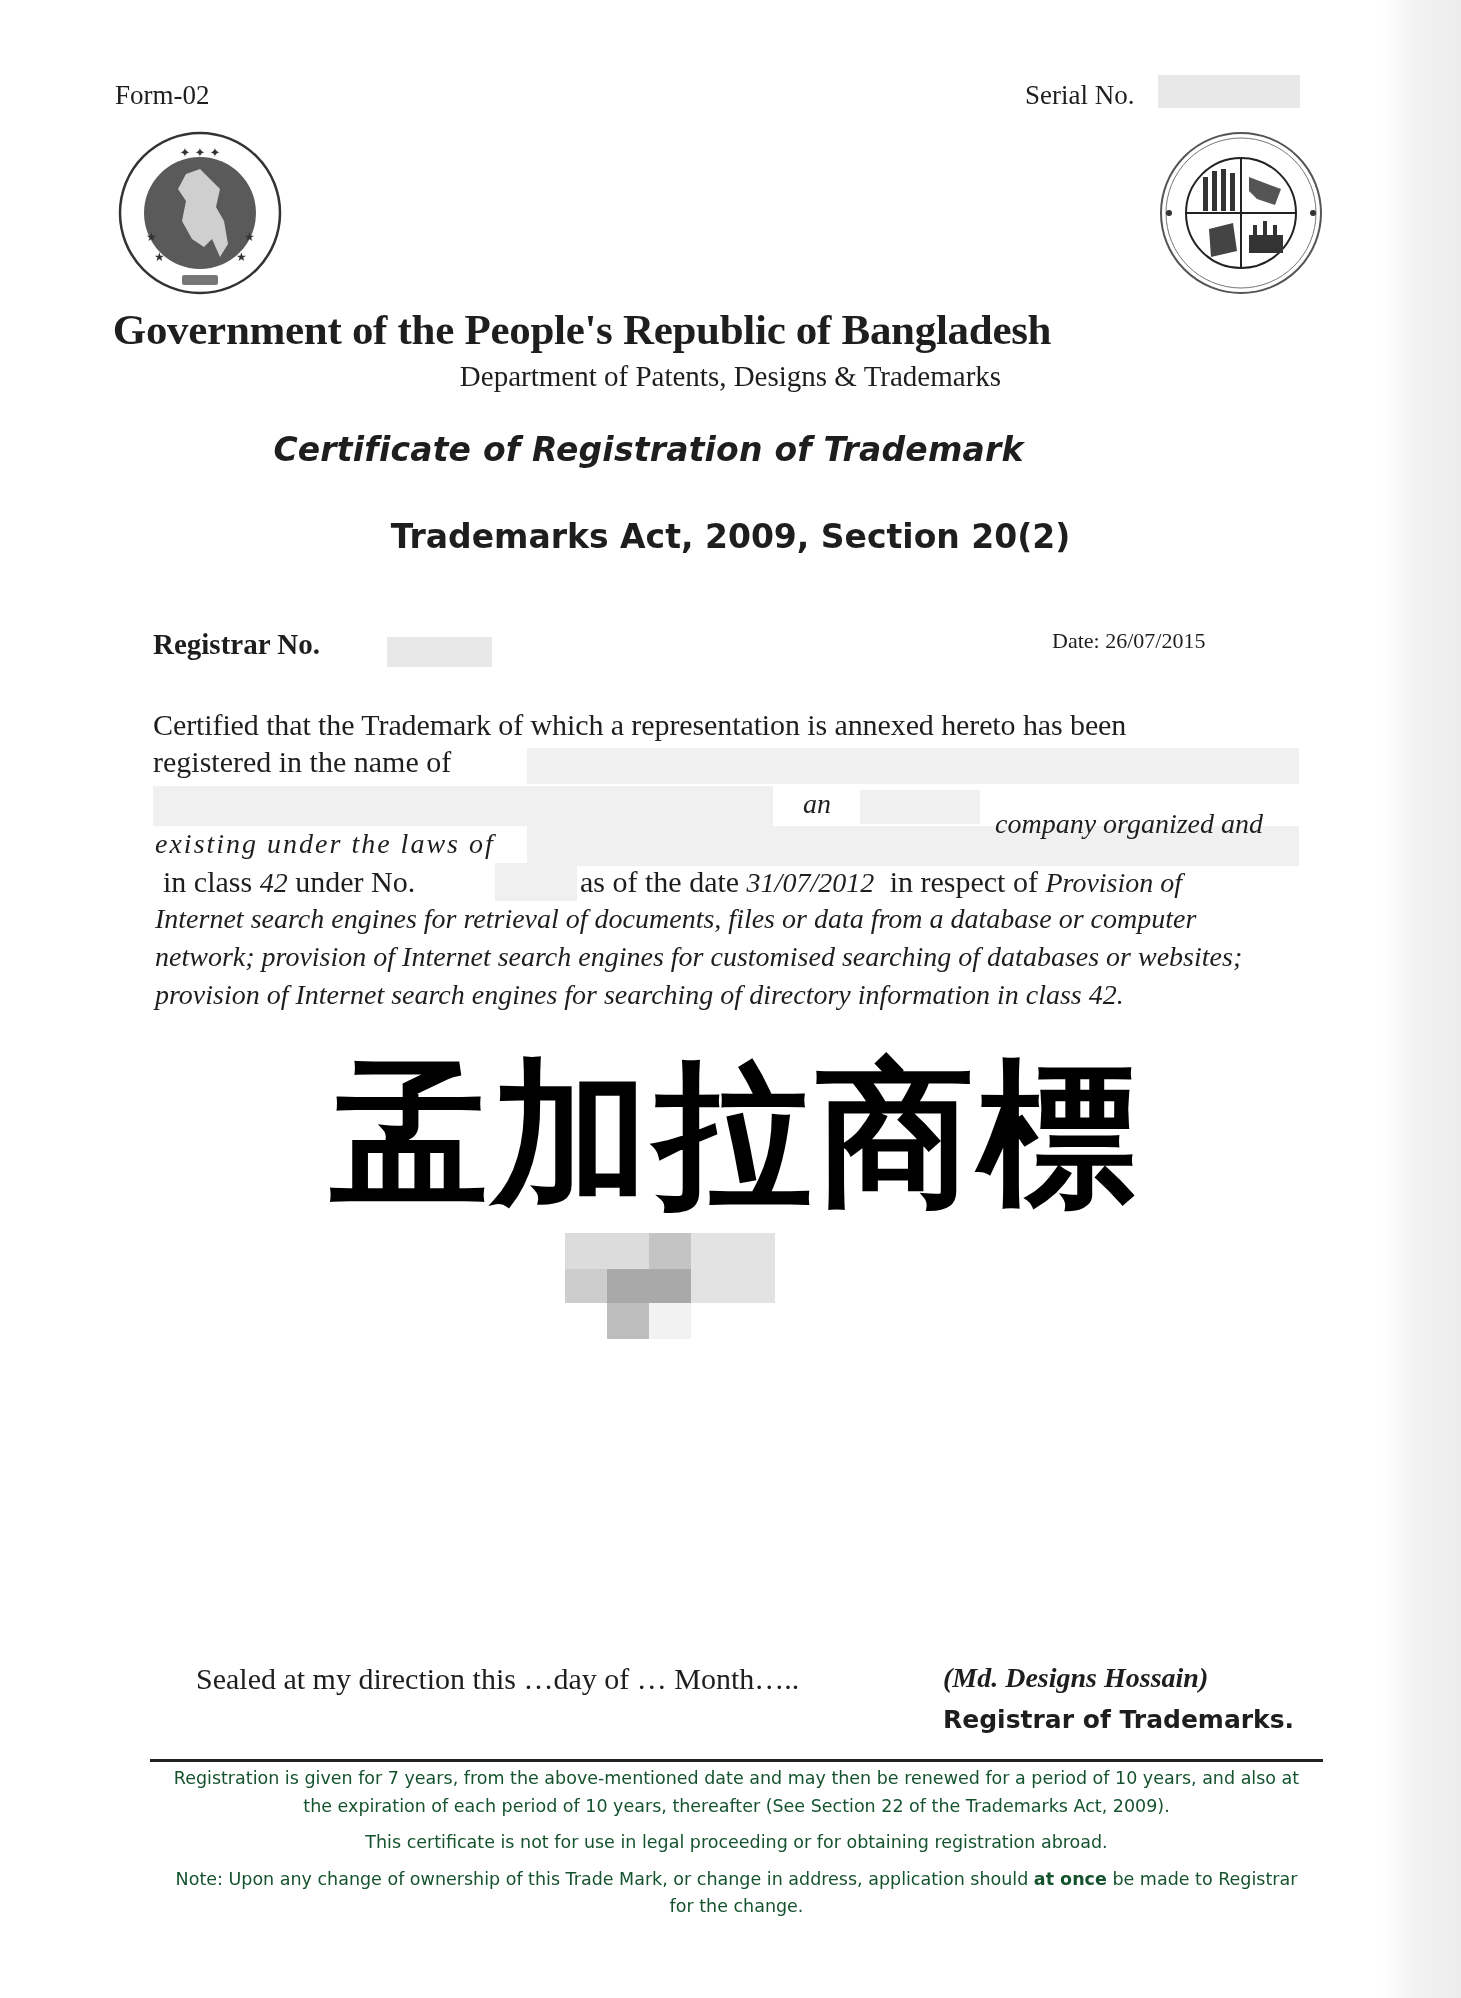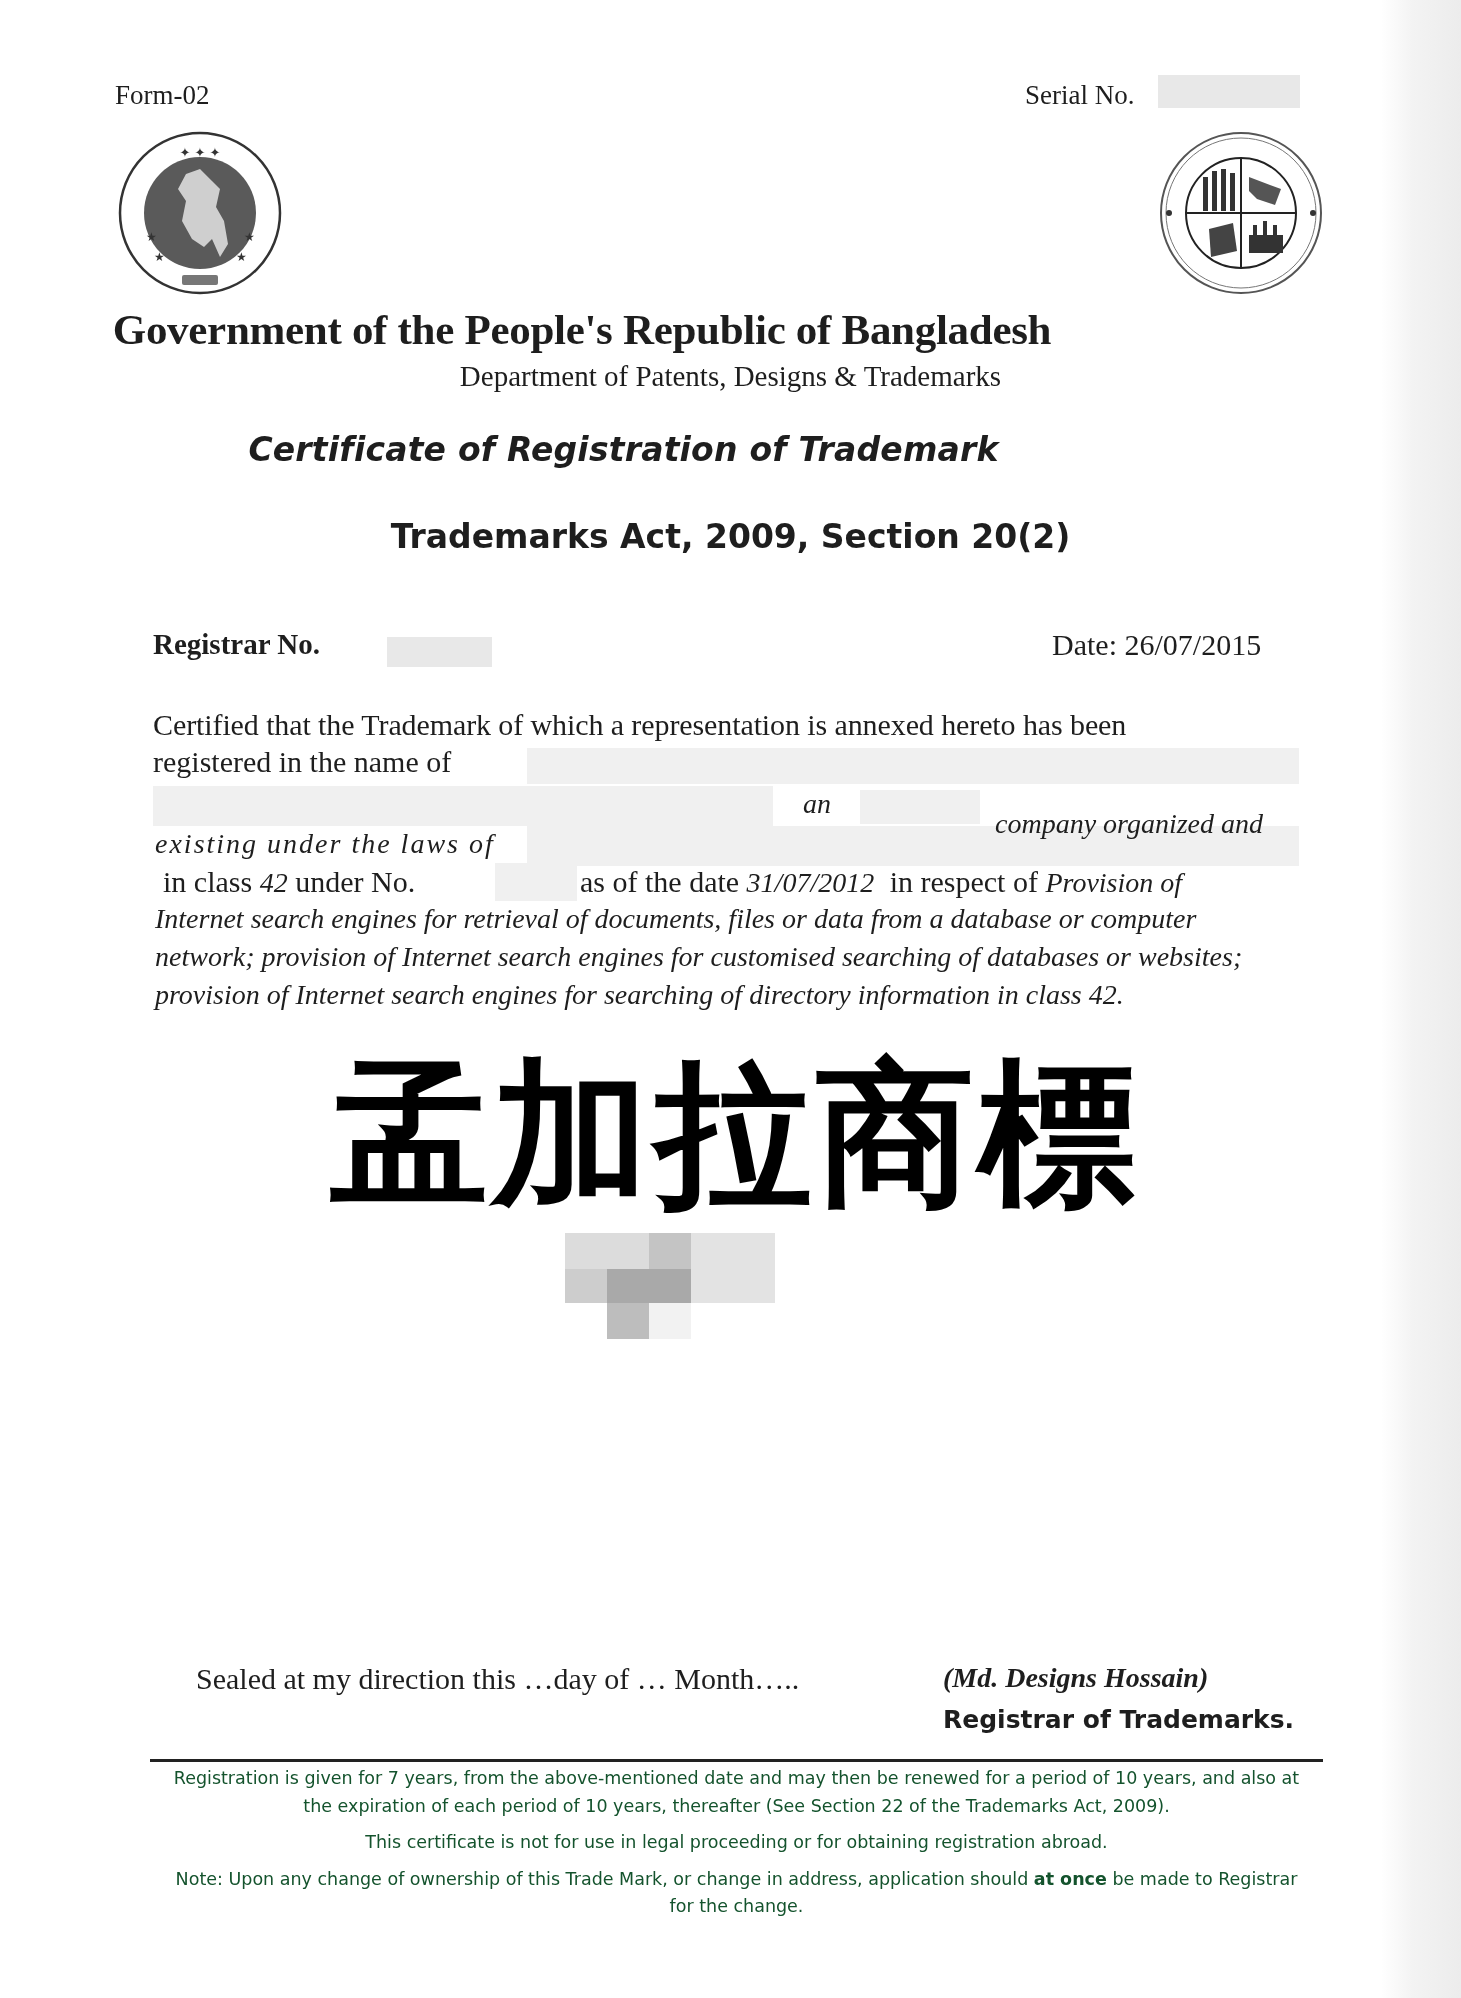--- a/index.html
+++ b/index.html
@@ -16,21 +16,21 @@
   .redact.light { background:#f0f0f0; }
 
   .form-no { left:115px; top:80px; font-size:27px; }
   .serial { left:1025px; top:80px; font-size:27px; }
 
   .emblem { position:absolute; width:168px; height:168px; }
   .emblem svg { width:100%; height:100%; }
 
   .title-gov { left:0; width:1164px; text-align:center; top:305px; font-size:43px; font-weight:bold; font-family:"Liberation Serif", serif; letter-spacing:-0.3px; }
   .title-dept { left:0; width:1461px; text-align:center; top:360px; font-size:29px; }
-  .title-cert { left:0; width:1247px; text-align:center; top:430px; font-size:33px; font-weight:bold; font-style:italic; font-family:"DejaVu Sans", sans-serif; letter-spacing:0.2px; }
+  .title-cert { left:0; width:1247px; text-align:center; top:430px; font-size:33px; font-weight:bold; font-style:italic; font-family:"DejaVu Sans", sans-serif; letter-spacing:0.2px;padding-left:25px; }
   .title-act { left:0; width:1461px; text-align:center; top:517px; font-size:33px; font-weight:bold; font-family:"DejaVu Sans", sans-serif; }
 
   .tm-no { left:153px; top:628px; font-size:29px; font-weight:bold; }
   .tm-date { left:1052px; top:628px; font-size:29px; }
 
   .body-line { position:absolute; left:153px; font-size:30px; white-space:nowrap; }
   .it { font-style:italic; }
   .body-it { position:absolute; left:155px; font-size:28px; font-style:italic; white-space:nowrap; font-family:"Liberation Serif", serif; }
 
   .mark {
@@ -94,21 +94,21 @@
   </svg>
 </div>
 
 <div class="abs title-gov">Government of the People's Republic of Bangladesh</div>
 <div class="abs title-dept">Department of Patents, Designs &amp; Trademarks</div>
 <div class="abs title-cert">Certificate of Registration of Trademark</div>
 <div class="abs title-act">Trademarks Act, 2009, Section 20(2)</div>
 
 <div class="abs tm-no">Registrar No.</div>
 <div class="redact" style="left:387px;top:637px;width:105px;height:30px;"></div>
-<div class="abs tm-date" style="font-size:30px;">
+<div class="abs tm-date" style="font-size:22px;">
   <span>Date:</span>
   <span>26/07/2015</span>
 </div>
 
 <div class="body-line" style="top:708px;letter-spacing:-0.1px;">Certified that the Trademark of which a representation is annexed hereto has been</div>
 <div class="body-line" style="top:745px;">registered in the name of</div>
 
 <div class="redact light" style="left:527px;top:748px;width:772px;height:36px;"></div>
 <div class="redact light" style="left:153px;top:786px;width:620px;height:40px;"></div>
 <div class="redact light" style="left:860px;top:790px;width:120px;height:34px;"></div>

